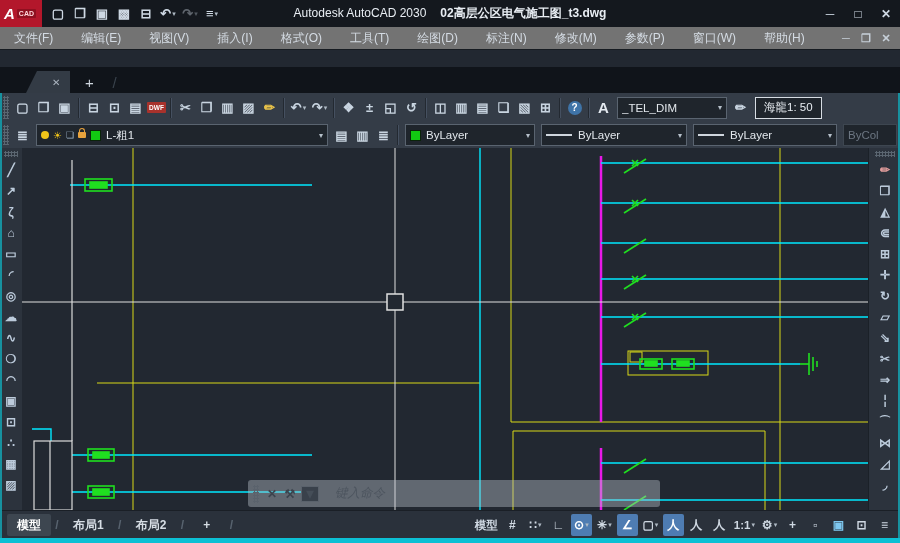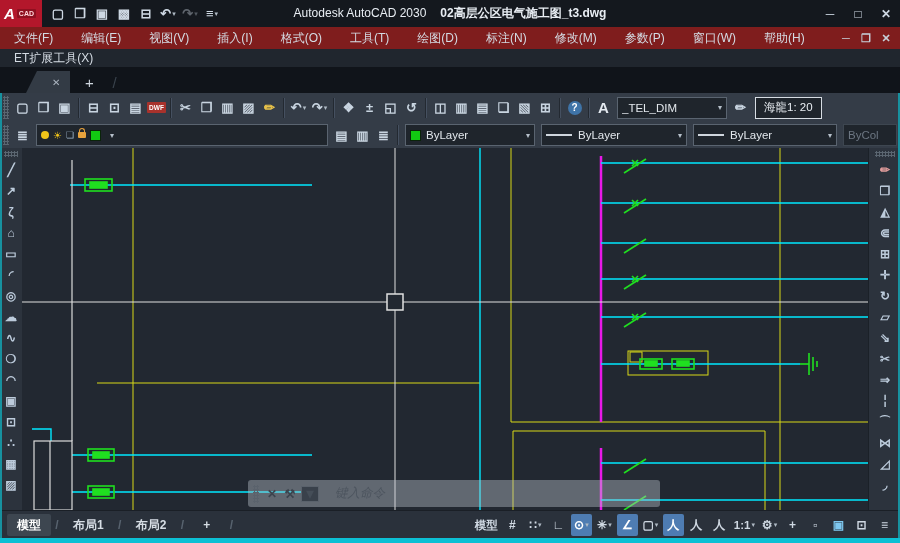--- a/index.html
+++ b/index.html
@@ -11,21 +11,21 @@
   .aclogo .a{font-weight:bold;font-style:italic;font-size:15px;color:#fff;}
   .aclogo .cad{font-size:7px;font-weight:bold;color:#ffd7db;background:#8f1020;padding:1px 2px;margin-left:2px;border-radius:1px;}
   .qat{display:flex;align-items:center;gap:2px;}
   .qat .ticon{width:20px;height:20px;display:inline-flex;align-items:center;justify-content:center;font-size:13px;color:#cfd9e4;cursor:default;}
   .qat .ticon.dim{opacity:.4;}
   #title-text{position:absolute;left:0;right:0;text-align:center;font-size:12px;color:#e8edf3;pointer-events:none;}
   #title-text b{font-weight:bold;margin-left:14px;}
   .winctl{margin-left:auto;display:flex;}
   .winctl .ticon{width:28px;height:27px;display:inline-flex;align-items:center;justify-content:center;font-size:12px;color:#cfd9e4;}
   
-  #menubar{position:absolute;left:0;top:27px;width:900px;height:22px;background:#7f1d1d;display:flex;align-items:center;border-bottom:1px solid #161b21;}
+  #menubar{position:absolute;left:0;top:27px;width:900px;height:22px;background:#737373;display:flex;align-items:center;border-bottom:1px solid #161b21;}
   .mitem{font-size:12px;color:#d4dbe3;padding:2px 14px;white-space:nowrap;}
   #etbar{position:absolute;left:0;top:49px;width:900px;height:18px;background:#20262e;display:flex;align-items:center;}
   #etbar .mitem{padding:0 14px;}
   .docctl{margin-left:auto;display:flex;margin-right:4px;}
   .docctl .ticon{width:20px;height:18px;display:inline-flex;align-items:center;justify-content:center;font-size:11px;color:#c6cfd8;}
   
   #tabbar{position:absolute;left:0;top:67px;width:900px;height:26px;background:#10141a;display:flex;align-items:flex-end;}
   #doc-tab{height:22px;margin-left:26px;background:#333b45;color:#e6ebf1;font-size:11.5px;display:flex;align-items:center;
     padding:0 10px 0 16px;clip-path:polygon(11px 0,100% 0,100% 100%,0 100%);}
   #doc-tab .x{margin-left:10px;font-size:10px;color:#aab4bf;}
@@ -156,23 +156,20 @@
           <b>─</b>
         </span>
         <span class="ticon">
           <b>❐</b>
         </span>
         <span class="ticon">
           <b>✕</b>
         </span>
       </div>
   </div>
-  <div id="etbar">
-    <span class="mitem">ET扩展工具(X)</span>
-  </div>
 
   <div id="tabbar">
     <div id="doc-tab">
       <span class="x">✕</span>
     </div>
     <div id="new-tab-btn">+</div>
     <span class="tabslash">/</span>
   </div>
 
   <div id="toolbar1" class="hrow">
@@ -267,35 +264,36 @@
         </span>
       </div>
     <div class="combo" style="width:100px">
       <span class="cv">_TEL_DIM</span>
       <span class="dn">▾</span>
     </div>
     <span class="ticon">
         <b>✏</b>
       </span>
     <div id="scale-box">
-        <span>海龍1: 20</span>
+        <span>海龍1: 50</span>
       </div>
   </div>
 
   <div id="toolbar2" class="hrow">
     <div class="grip"></div>
     <span class="ticon">
         <b>≣</b>
       </span>
     <div class="combo" style="width:282px">
       <span class="bulb"></span>
       <span class="sun">☀</span>
       <span class="vpic">❏</span>
       <span class="lock"></span>
       <span class="swatch"></span>
+      <span class="cv">L-粗1</span>
       <span class="dn">▾</span>
     </div>
     <div style="display:flex;align-items:center">
         <span class="ticon">
           <b>▤</b>
         </span>
         <span class="ticon">
           <b>▥</b>
         </span>
         <span class="ticon">

